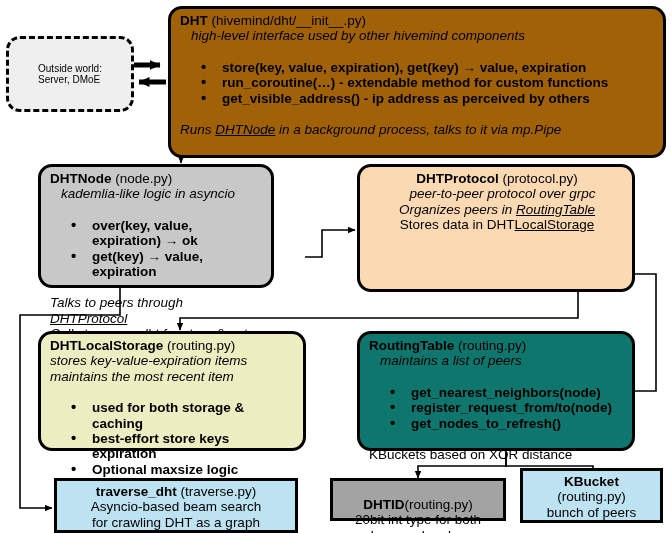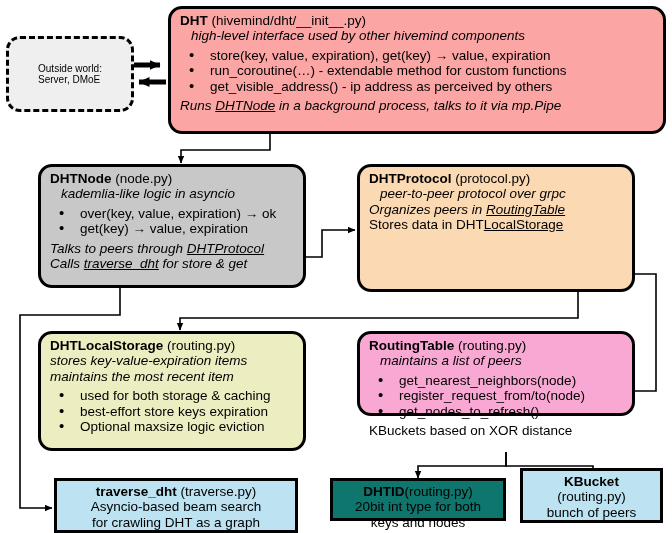--- a/index.html
+++ b/index.html
@@ -51,23 +51,24 @@
   .sub {
     font-style: italic;
   }
   .ital {
     font-style: italic;
   }
   .u {
     text-decoration: underline;
   }
   ul.bul {
-    margin: 4px;
+    margin: 16px;
     padding: 0;
     list-style: none;
+    font-weight: bold;
   }
   ul.bul li {
     position: relative;
     padding-left: 26px;
   }
   ul.bul li::before {
     content: "\2022";
     position: absolute;
     left: 5px;
     top: -1px;
@@ -128,47 +129,47 @@
     </g>
   </svg>
 
   <div class="node dashed" style="left:6px; top:36px; width:128px; height:76px; background:#efefef; display:flex; align-items:center; justify-content:center; font-size:10px;">
     <div style="text-align:left;">
       <div>Outside world:</div>
       <div>Server, DMoE</div>
     </div>
   </div>
 
-  <div class="node rounded pad" style="left:168px; top:6px; width:498px; height:128px; background:#fca5a5; font-size:13.5px;">
+  <div class="node rounded pad" style="left:168px; top:6px; width:498px; height:152px; background:#a16207; font-size:13.5px;">
     <div>
       <span class="ttl">DHT</span><span> (hivemind/dht/__init__.py)</span>
     </div>
     <div class="sub indent">high-level interface used by other hivemind components</div>
     <ul class="bul">
       <li>store(key, value, expiration), get(key) → value, expiration</li>
       <li>run_coroutine(…) - extendable method for custom functions</li>
       <li>get_visible_address() - ip address as perceived by others</li>
     </ul>
     <div class="ital"><span>Runs </span><span class="u">DHTNode</span><span> in a background process, talks to it via mp.Pipe</span></div>
   </div>
 
-  <div class="node rounded pad" style="left:38px; top:164px; width:268px; height:124px; background:#c8c8c8; font-size:13.5px;">
+  <div class="node rounded pad" style="left:38px; top:164px; width:236px; height:124px; background:#c8c8c8; font-size:13.5px;">
     <div>
       <span class="ttl">DHTNode</span><span> (node.py)</span>
     </div>
     <div class="sub indent">kademlia-like logic in asyncio</div>
     <ul class="bul">
       <li>over(key, value, expiration) → ok</li>
       <li>get(key) → value, expiration</li>
     </ul>
     <div class="ital"><span>Talks to peers through </span><span class="u">DHTProtocol</span></div>
     <div class="ital"><span>Calls </span><span class="u">traverse_dht</span><span> for store &amp; get</span></div>
   </div>
 
-  <div class="node rounded pad" style="left:357px; top:164px; width:278px; height:128px; background:#fbd9b3; font-size:13.5px;">
+  <div class="node rounded pad" style="left:357px; top:164px; width:278px; height:128px; background:#fbd9b3; font-size:13.5px;text-align:center;">
     <div>
       <span class="ttl">DHTProtocol</span><span> (protocol.py)</span>
     </div>
     <div class="sub indent">peer-to-peer protocol over grpc</div>
     <div class="ital"><span>Organizes peers in </span><span class="u">RoutingTable</span></div>
     <div><span>Stores data in DHT</span><span class="u">LocalStorage</span></div>
   </div>
 
   <div class="node rounded pad" style="left:38px; top:331px; width:268px; height:120px; background:#ecedc0; font-size:13.5px;">
     <div>
@@ -176,42 +177,42 @@
     </div>
     <div class="sub">stores key-value-expiration items</div>
     <div class="sub">maintains the most recent item</div>
     <ul class="bul">
       <li>used for both storage &amp; caching</li>
       <li>best-effort store keys expiration</li>
       <li>Optional maxsize logic eviction</li>
     </ul>
   </div>
 
-  <div class="node rounded pad" style="left:357px; top:331px; width:278px; height:85px; background:#f9a8d4; font-size:13.5px;">
+  <div class="node rounded pad" style="left:357px; top:331px; width:278px; height:120px; background:#0f766e; font-size:13.5px;">
     <div>
       <span class="ttl">RoutingTable</span><span> (routing.py)</span>
     </div>
     <div class="sub indent">maintains a list of peers</div>
     <ul class="bul">
       <li>get_nearest_neighbors(node)</li>
       <li>register_request_from/to(node)</li>
       <li>get_nodes_to_refresh()</li>
     </ul>
     <div>KBuckets based on XOR distance</div>
   </div>
 
   <div class="node sharp" style="left:54px; top:478px; width:244px; height:55px; background:#bde3f2; font-size:13.5px; padding-top:3px;">
     <div class="ctr">
       <span class="ttl">traverse_dht</span><span> (traverse.py)</span>
     </div>
     <div class="ctr">Asyncio-based beam search</div>
     <div class="ctr">for crawling DHT as a graph</div>
   </div>
 
-  <div class="node sharp" style="left:330px; top:478px; width:176px; height:43px; background:#0f766e; font-size:13.5px; padding-top:3px;">
+  <div class="node sharp" style="left:330px; top:478px; width:176px; height:43px; background:#a3a3a3; font-size:13.5px; padding-top:16px;">
     <div class="ctr">
       <span class="ttl">DHTID</span><span>(routing.py)</span>
     </div>
     <div class="ctr">20bit int type for both</div>
     <div class="ctr">keys and nodes</div>
   </div>
 
   <div class="node sharp" style="left:520px; top:468px; width:143px; height:55px; background:#bde3f2; font-size:13.5px; padding-top:3px;">
     <div class="ctr ttl">KBucket</div>
     <div class="ctr">(routing.py)</div>

